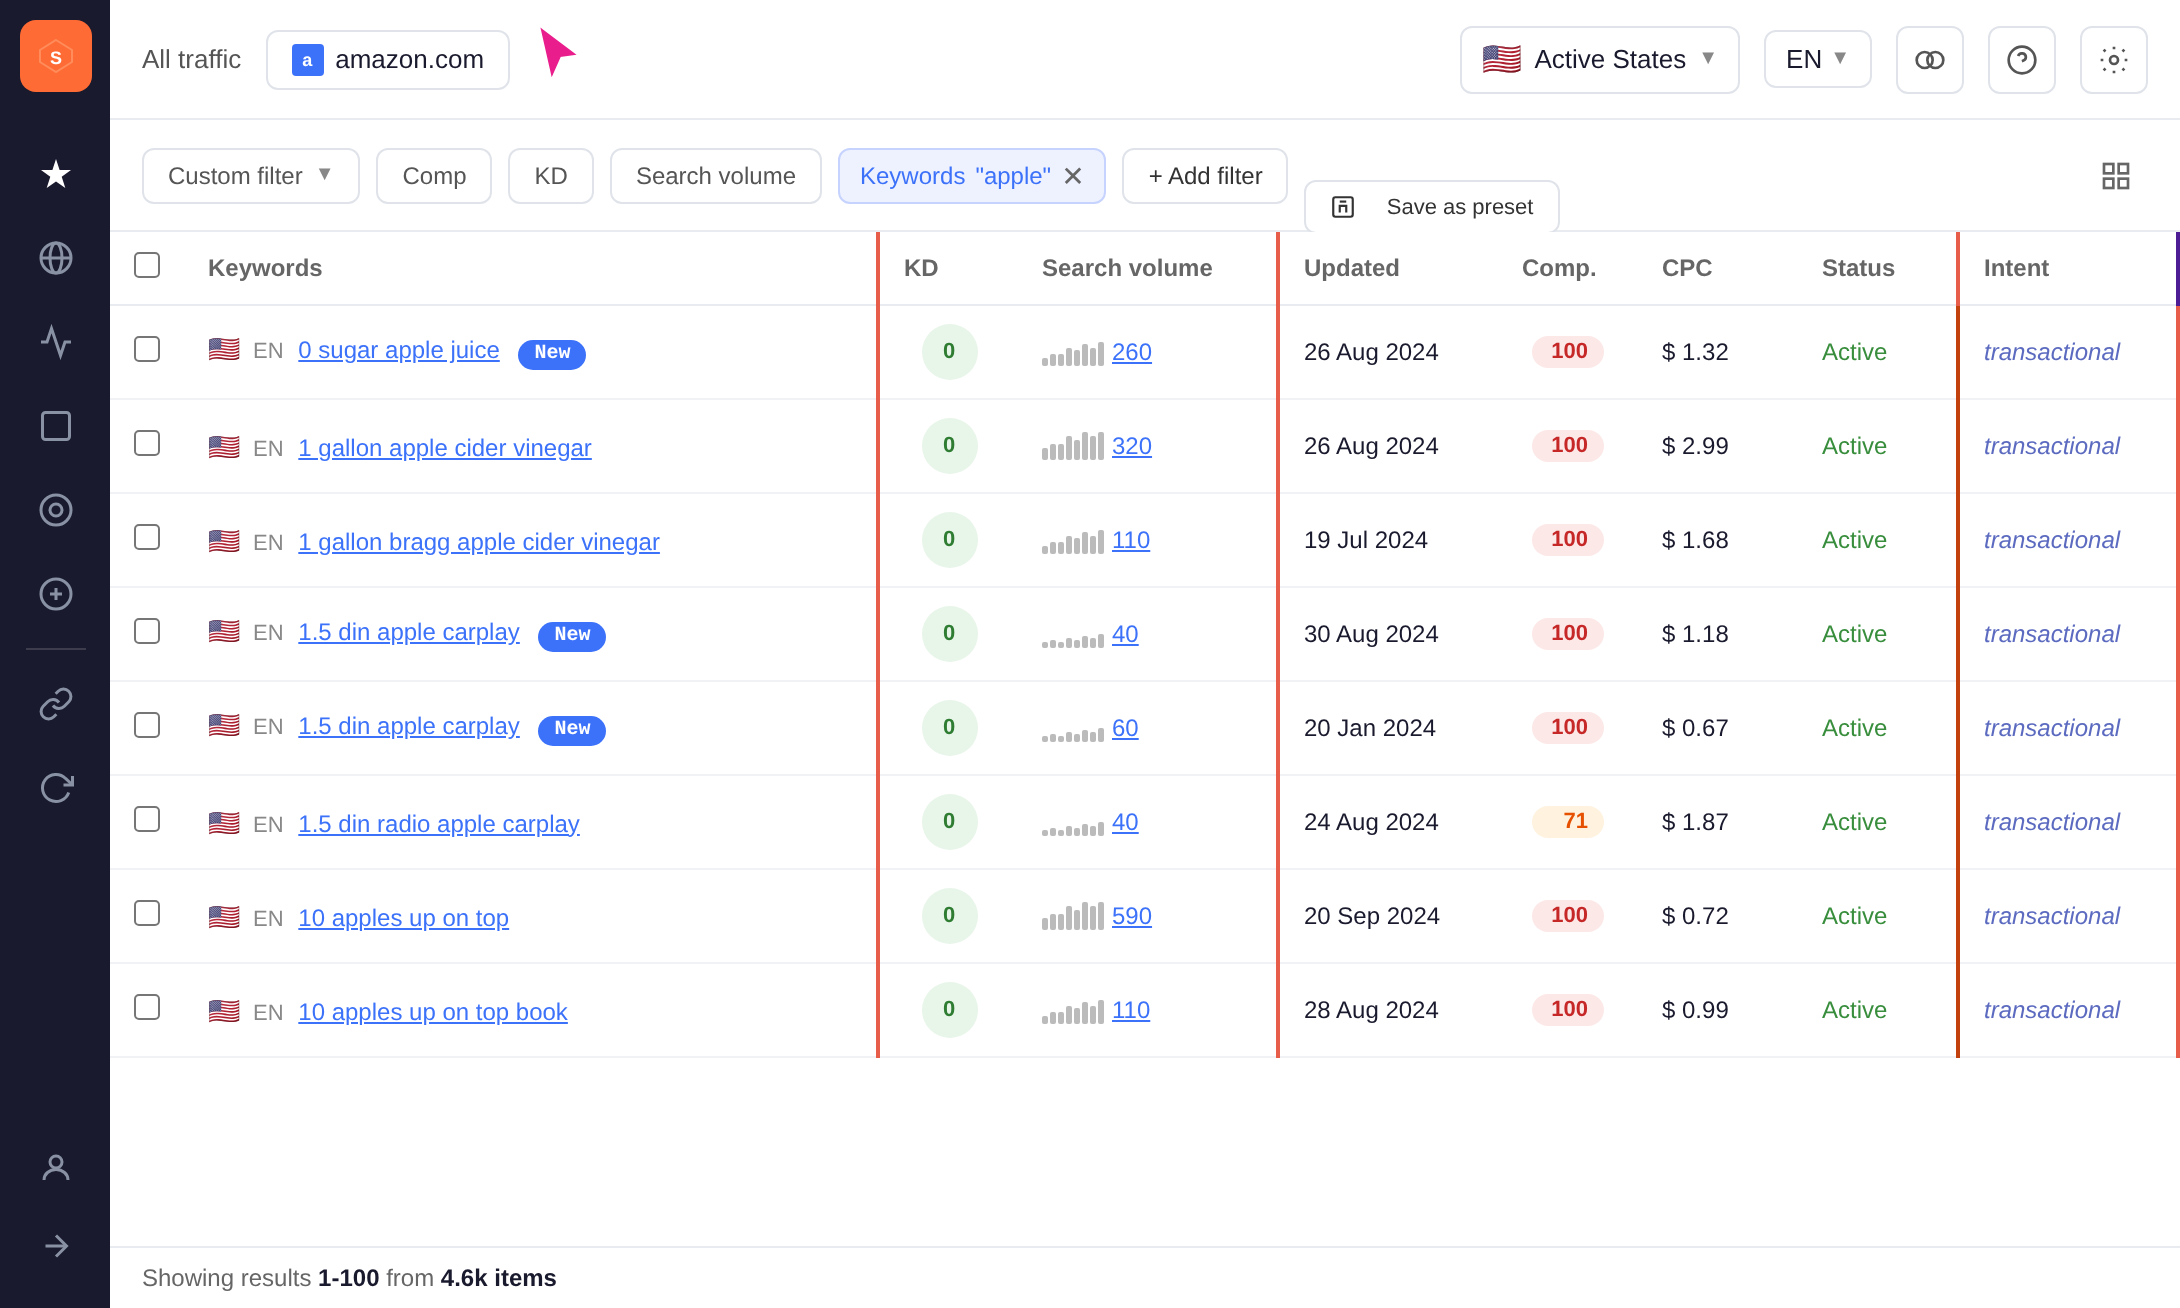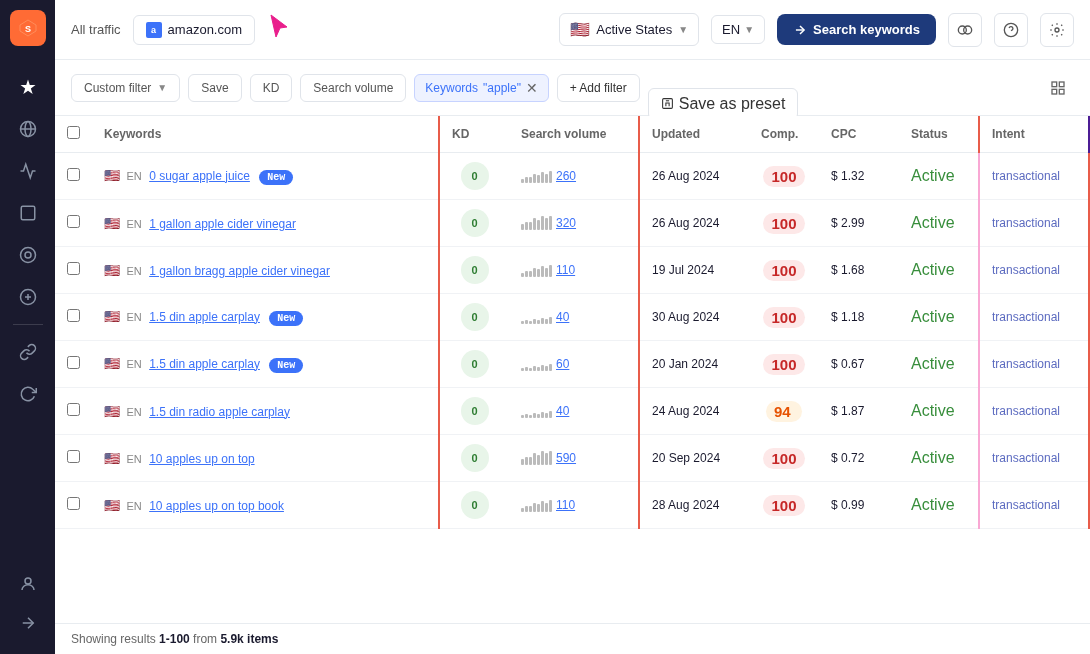--- a/index.html
+++ b/index.html
@@ -59,23 +59,23 @@
       background: #eef2ff; border: 1px solid #c7d3ff; border-radius: 6px;
       padding: 5px 10px; font-size: 12px; color: #3c72f9;
     }
     .filter-chip-close { cursor: pointer; color: #666; font-size: 14px; }
     .add-filter-btn {
       display: flex; align-items: center; gap: 5px;
       border: 1px solid #e0e4ea; border-radius: 6px; padding: 6px 12px;
       cursor: pointer; font-size: 12px; color: #333; background: white;
     }
     .save-preset-btn {
-      display: flex; align-items: center; gap: 5px;
+      display: flex; align-items: center; gap: 15px;
       border: 1px solid #e0e4ea; border-radius: 6px; padding: 6px 12px;
-      cursor: pointer; font-size: 16px; color: #333; background: white; margin-top: 32px;
+      cursor: pointer; font-size: 11px; color: #333; background: white; margin-top: 32px;
     }
     .grid-icon-btn { margin-left: auto; width: 32px; height: 32px; display: flex; align-items: center; justify-content: center; cursor: pointer; color: #666; }
 
     
     .table-area { flex: 1; overflow-y: auto; position: relative; }
     .table { width: 100%; border-collapse: collapse; }
     .table th { font-size: 12px; color: #666; font-weight: 600; padding: 10px 12px; background: white; position: sticky; top: 0; z-index: 5; border-bottom: 1px solid #e8ecf0; text-align: left; white-space: nowrap; }
     .table td { padding: 9px 12px; border-bottom: 1px solid #f0f2f5; font-size: 12px; vertical-align: middle; }
 
     .col-checkbox { width: 36px; }
@@ -86,45 +86,45 @@
     .col-comp { width: 70px; text-align: center; }
     .col-cpc { width: 80px; }
     .col-status { width: 80px; }
     .col-intent { width: 110px; }
 
     .kd-badge { width: 28px; height: 28px; border-radius: 50%; background: #e8f5e9; color: #2e7d32; display: flex; align-items: center; justify-content: center; font-size: 11px; font-weight: 700; margin: 0 auto; }
     .new-badge { background: #3c72f9; color: white; border-radius: 12px; padding: 2px 8px; font-size: 10px; font-weight: 700; margin-left: 6px; display: inline-block; font-family: Liberation Mono, monospace; }
     .volume-cell { display: flex; align-items: center; gap: 4px; }
     .vol-bars { display: flex; align-items: flex-end; gap: 1px; height: 14px; }
     .vol-bar { width: 3px; background: #bbb; border-radius: 1px; }
-    .comp-badge { padding: 2px 8px; border-radius: 12px; font-size: 15px; font-weight: 700; display: inline-block; text-align: left; min-width: 36px; }
+    .comp-badge { padding: 2px 8px; border-radius: 12px; font-size: 11px; font-weight: 700; display: inline-block; text-align: right; min-width: 36px; }
     .comp-red { background: #fde8e8; color: #c62828; }
     .comp-orange { background: #fff3e0; color: #e65100; }
     .keyword-link { color: #3c72f9; text-decoration: underline; cursor: pointer; }
     .country-flag { font-size: 13px; margin-right: 3px; }
     .en-label { color: #888; font-size: 11px; margin-right: 4px; }
-    .status-active { color: #388e3c; font-size: 16px; }
+    .status-active { color: #388e3c; font-size: 12px; }
     .intent-label { color: #5c6bc0; font-size: 12px; }
 
     
     .table-footer { padding: 8px 16px; font-size: 12px; color: #666; border-top: 1px solid #e8ecf0; background: white; flex-shrink: 0; }
     .table-footer strong { color: #1a1a2e; }
 
     
     .table-area::-webkit-scrollbar { width: 8px; }
     .table-area::-webkit-scrollbar-track { background: #f5f6fa; }
     .table-area::-webkit-scrollbar-thumb { background: #ccc; border-radius: 4px; }
 
     .table-header-row th:nth-child(3) { border-left: 2px solid #e85c4a; }
     .table-header-row th:nth-child(4) { border-right: 2px solid #e85c4a; }
     .table-header-row th:nth-child(9) { border-left: 2px solid #e85c4a; border-right: 2px solid #4c1d95; }
 
     .data-row td:nth-child(3) { border-left: 2px solid #e85c4a; }
     .data-row td:nth-child(4) { border-right: 2px solid #e85c4a; }
-    .data-row td:nth-child(9) { border-left: 2px solid #f9a8d4; border-right: 2px solid #e85c4a; }
+    .data-row td:nth-child(9) { border-left: 2px solid #c2410c; border-right: 2px solid #e85c4a; font-style: italic; }
 
     .chevron { font-size: 10px; color: #888; }
   </style>
 </head>
 <body>
 
 <div class="sidebar">
   <div class="sidebar-logo">
     <svg width="20" height="20" viewBox="0 0 20 20" fill="none">
       <polygon points="10,2 18,7 18,13 10,18 2,13 2,7" fill="#ff6b35" stroke="#ff8c5a" stroke-width="1"></polygon>
@@ -221,27 +221,20 @@
       <span class="flag">🇺🇸</span>
       <span>Active States</span>
       <span class="chevron">▼</span>
     </div>
 
     <div class="lang-select">
       <span>EN</span>
       <span class="chevron">▼</span>
     </div>
 
-    <button class="search-btn">
-      <svg width="14" height="14" viewBox="0 0 24 24" fill="none" stroke="white" stroke-width="2.5">
-          <line x1="5" y1="12" x2="19" y2="12"></line>
-          <polyline points="12 5 19 12 12 19"></polyline>
-        </svg>
-      <span>Search keywords</span>
-    </button>
 
     <div class="topbar-action-icon">
       <svg width="16" height="16" viewBox="0 0 24 24" fill="none" stroke="currentColor" stroke-width="2">
           <circle cx="8" cy="12" r="6"></circle>
           <circle cx="16" cy="12" r="6"></circle>
         </svg>
     </div>
     <div class="topbar-action-icon">
       <svg width="16" height="16" viewBox="0 0 24 24" fill="none" stroke="currentColor" stroke-width="2">
           <circle cx="12" cy="12" r="10"></circle>
@@ -256,21 +249,21 @@
         </svg>
     </div>
   </div>
 
   <div class="filterbar">
     <div class="filter-btn">
       <span>Custom filter</span>
       <span class="chevron">▼</span>
     </div>
     <div class="filter-btn">
-      <span>Save</span>
+      <span>Comp</span>
     </div>
     <div class="filter-btn">
       <span>KD</span>
     </div>
     <div class="filter-btn">
       <span>Search volume</span>
     </div>
     <div class="filter-chip">
       <span>Keywords</span>
       <span>"apple"</span>
@@ -554,21 +547,21 @@
                   <div class="vol-bar" style="height:4px; background: #bbb"></div>
                   <div class="vol-bar" style="height:6px; background: #bbb"></div>
                   <div class="vol-bar" style="height:5px; background: #bbb"></div>
                   <div class="vol-bar" style="height:7px; background: #bbb"></div>
                 </div>
           <a class="keyword-link">40</a>
         </div>
       </td>
       <td class="col-updated">24 Aug 2024</td>
       <td class="col-comp">
-        <span class="comp-badge comp-orange">94</span>
+        <span class="comp-badge comp-orange">71</span>
       </td>
       <td class="col-cpc">$ 1.87</td>
       <td class="col-status">
         <span class="status-active">Active</span>
       </td>
       <td class="col-intent">
         <span class="intent-label">transactional</span>
       </td>
     </tr>
           <tr class="data-row">
@@ -649,15 +642,15 @@
       </td>
       <td class="col-intent">
         <span class="intent-label">transactional</span>
       </td>
     </tr>
         </tbody>
     </table>
   </div>
 
   <div class="table-footer">
-    <span id="footer-text">Showing results <strong>1-100</strong> from <strong>5.9k items</strong></span>
+    <span id="footer-text">Showing results <strong>1-100</strong> from <strong>4.6k items</strong></span>
   </div>
 </div>
 
 </body></html>

